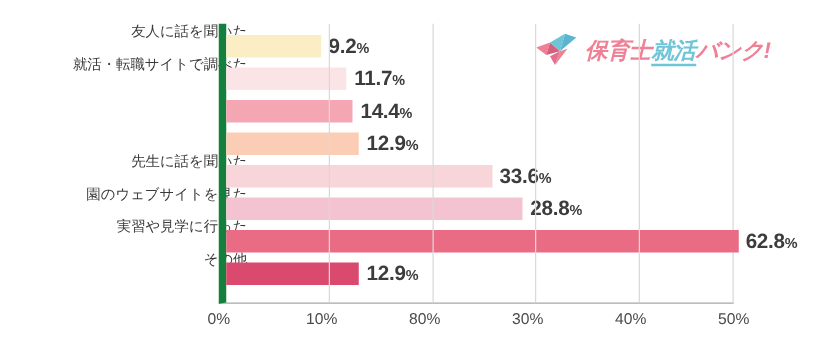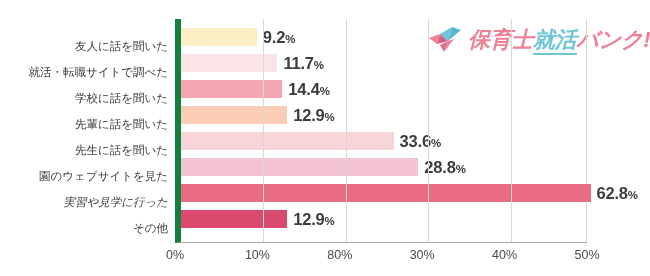--- a/index.html
+++ b/index.html
@@ -30,21 +30,21 @@
     align-items: center;
     gap: 6px;
     height: 32px;
   }
   .logo-bird {
     width: 34px;
     height: 30px;
     display: block;
   }
   .logo-text {
-    font-size: 22px;
+    font-size: 18px;
     font-weight: bold;
     font-style: italic;
     letter-spacing: -0.3px;
     white-space: nowrap;
     line-height: 1;
   }
   .logo-seg-a { color: #ef8095; }
   .logo-seg-b {
     color: #6ec5d8;
     border-bottom: 2px solid #6ec5d8;
@@ -110,23 +110,24 @@
   .value .pct {
     font-size: 11.5px;
     font-weight: bold;
     letter-spacing: 0;
   }
 
   
   .cat-labels {
     position: absolute;
     left: 0;
-    top: 29px;
+    top: 9px;
     width: 168px;
     height: 224px;
+    padding-left: 30px;
   }
   .cat-label {
     position: absolute;
     right: 0;
     width: 168px;
     text-align: right;
     font-size: 11.5px;
     color: #3a3a3a;
     line-height: 1;
     white-space: nowrap;
@@ -162,25 +163,23 @@
       <polygon points="24,2 33,5 20,16" fill="#5ab6cf"></polygon>
       <polygon points="20,16 26,14 16,27" fill="#ef8095"></polygon>
       <polygon points="20,16 16,27 12,20" fill="#e0718c"></polygon>
     </svg>
     <div class="logo-text"><span class="logo-seg-a">保育士</span><span class="logo-seg-b">就活</span><span class="logo-seg-c">バンク!</span></div>
   </div>
 
   <div class="cat-labels">
       <div class="cat-label" style="top: 12px;">友人に話を聞いた</div>
       <div class="cat-label" style="top: 38px; margin-left: 35px;">就活・転職サイトで調べた</div>
-      <div class="cat-label" style="top: 64px;">学校に話を聞いた</div>
-      <div class="cat-label" style="top: 90px;">先輩に話を聞いた</div>
       <div class="cat-label" style="top: 116px;">先生に話を聞いた</div>
       <div class="cat-label" style="top: 142px;">園のウェブサイトを見た</div>
-      <div class="cat-label" style="top: 168px; font-style: italic;">実習や見学に行った</div>
+      <div class="cat-label" style="top: 168px;">実習や見学に行った</div>
       <div class="cat-label" style="top: 194px;">その他</div>
     </div>
 
   <div class="plot">
     <div class="plot-right-edge"></div>
     <div class="rows">
         <div class="row" style="top: 9px; height: 18px;">
           <div class="bar" style="width: 75.808px; background: rgb(251, 238, 197);"></div>
           <div class="value"><span>9.2</span><span class="pct">%</span></div>
         </div>

